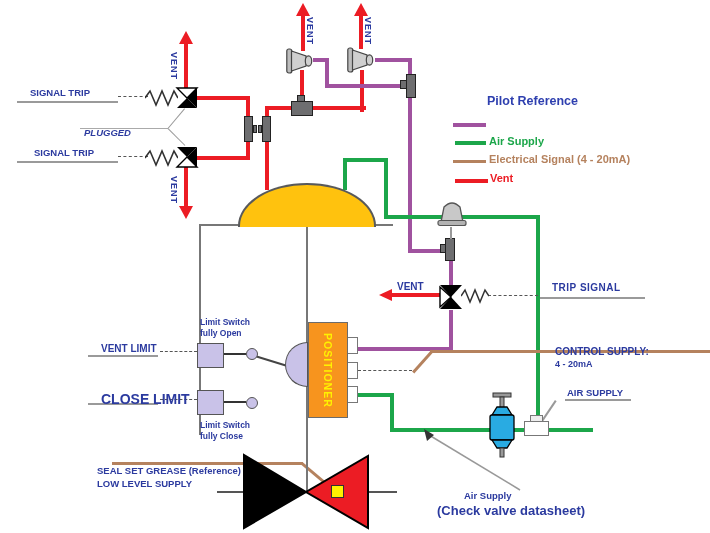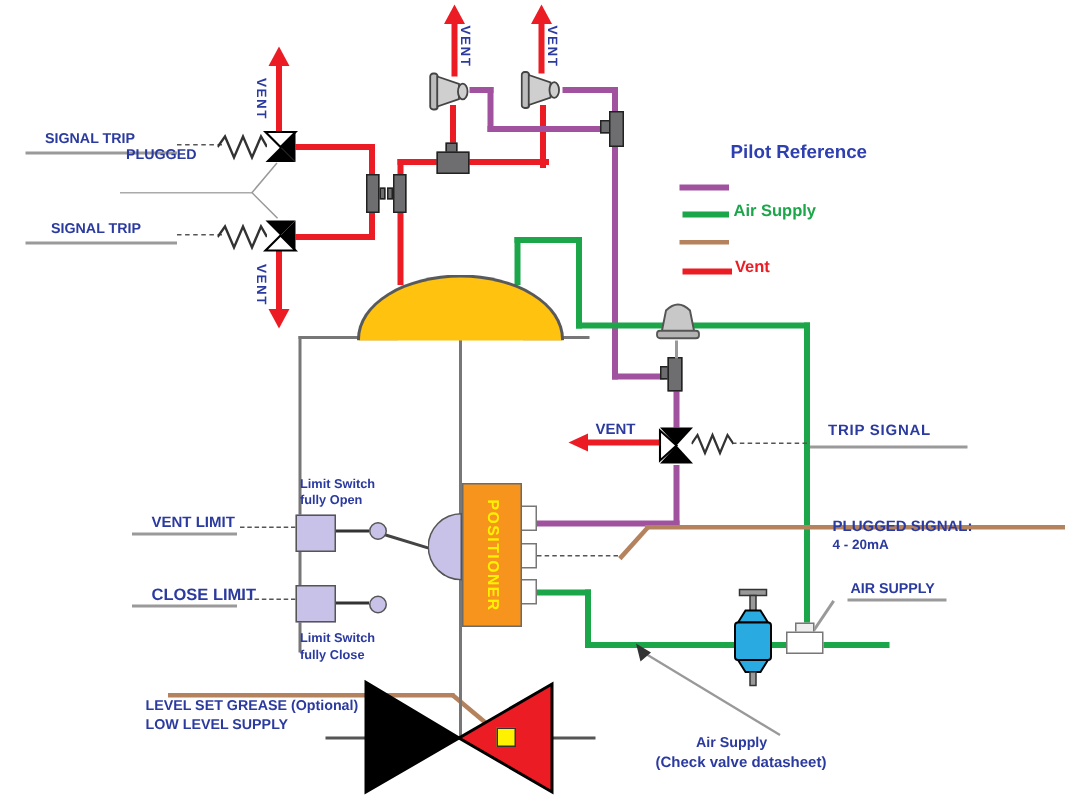--- a/index.html
+++ b/index.html
@@ -175,53 +175,54 @@
     <rect x="14" y="5" width="4" height="11" fill="#999" stroke="#333" stroke-width="1"></rect>
     <polygon points="11,15 21,15 26,23 6,23" fill="#29ABE2" stroke="#000" stroke-width="1.3"></polygon>
     <rect x="4" y="23" width="24" height="25" rx="2" fill="#29ABE2" stroke="#000" stroke-width="1.3"></rect>
     <polygon points="6,48 26,48 21,56 11,56" fill="#29ABE2" stroke="#000" stroke-width="1.3"></polygon>
     <rect x="14" y="56" width="4" height="9" fill="#999" stroke="#333" stroke-width="1"></rect>
   </svg>
   <div class="whitefit" style="left:530px;top:415px;width:13px;height:8px;background:#eee;"></div>
   <div class="whitefit" style="left:524px;top:421px;width:25px;height:15px;"></div>
 
   <div class="lbl" style="left:30px;top:87px;font-size:9.5px;">SIGNAL TRIP</div>
-  <div class="lbl" style="left:84px;top:98px;font-size:9.5px;">PLUGGED</div>
+  <div class="lbl" style="left:84px;top:127px;font-size:9.5px;font-style:italic;">PLUGGED</div>
   <div class="lbl" style="left:34px;top:147px;font-size:9.5px;">SIGNAL TRIP</div>
 
   <div class="vtext" style="left:169px;top:52px;">VENT</div>
   <div class="vtext" style="left:169px;top:176px;">VENT</div>
   <div class="vtext" style="left:305px;top:17px;">VENT</div>
   <div class="vtext" style="left:363px;top:17px;">VENT</div>
   <div class="lbl" style="left:397px;top:281px;font-size:10px;">VENT</div>
 
   <div class="lbl" style="left:552px;top:282px;font-size:10px;letter-spacing:0.5px;">TRIP SIGNAL</div>
   <div class="lbl" style="left:555px;top:333px;font-size:10px;">
-    <span>PLUGGED SIGNAL:</span>
+    <span>CONTROL SUPPLY:</span>
     <span style="font-size:9px;">4 - 20mA</span>
   </div>
   <div class="lbl" style="left:567px;top:387px;font-size:9.5px;">AIR SUPPLY</div>
   <div class="lbl" style="left:464px;top:490px;font-size:9.5px;">Air Supply</div>
-  <div class="lbl" style="left:437px;top:503px;font-size:10px;">(Check valve datasheet)</div>
+  <div class="lbl" style="left:437px;top:503px;font-size:13px;">(Check valve datasheet)</div>
 
   <div class="lbl" style="left:101px;top:343px;font-size:10px;">VENT LIMIT</div>
-  <div class="lbl" style="left:101px;top:391px;font-size:11px;">CLOSE LIMIT</div>
+  <div class="lbl" style="left:101px;top:391px;font-size:14px;">CLOSE LIMIT</div>
   <div class="lbl" style="left:200px;top:317px;font-size:8.5px;">Limit Switch
 fully Open</div>
   <div class="lbl" style="left:200px;top:420px;font-size:8.5px;">Limit Switch
 fully Close</div>
 
-  <div class="lbl" style="left:97px;top:465px;font-size:9.5px;">LEVEL SET GREASE (Optional)</div>
+  <div class="lbl" style="left:97px;top:465px;font-size:9.5px;">SEAL SET GREASE (Reference)</div>
   <div class="lbl" style="left:97px;top:478px;font-size:9.5px;">LOW LEVEL SUPPLY</div>
 
   <div class="lbl" style="left:487px;top:94px;font-size:12.5px;color:#2E3FAF;">Pilot Reference</div>
 
   <div class="abs" style="left: 453px; top: 123px; width: 33px; height: 3.5px; background: rgb(160, 82, 159);"></div>
 
   <div class="abs" style="left: 455px; top: 141px; width: 31px; height: 3.5px; background: rgb(28, 166, 74);"></div>
   <div class="lbl" style="left: 489px; top: 135px; font-size: 11px; color: rgb(28, 166, 74);">Air Supply</div>
 
   <div class="abs" style="left: 453px; top: 160px; width: 33px; height: 3px; background: rgb(181, 130, 94);"></div>
+  <div class="lbl" style="left: 489px; top: 153px; font-size: 11px; color: rgb(181, 130, 94);">Electrical Signal (4 - 20mA)</div>
 
   <div class="abs" style="left: 455px; top: 179px; width: 33px; height: 3.5px; background: rgb(236, 28, 36);"></div>
   <div class="lbl" style="left: 490px; top: 172px; font-size: 11px; color: rgb(236, 28, 36);">Vent</div>
 
 </div>
 
 </body></html>

